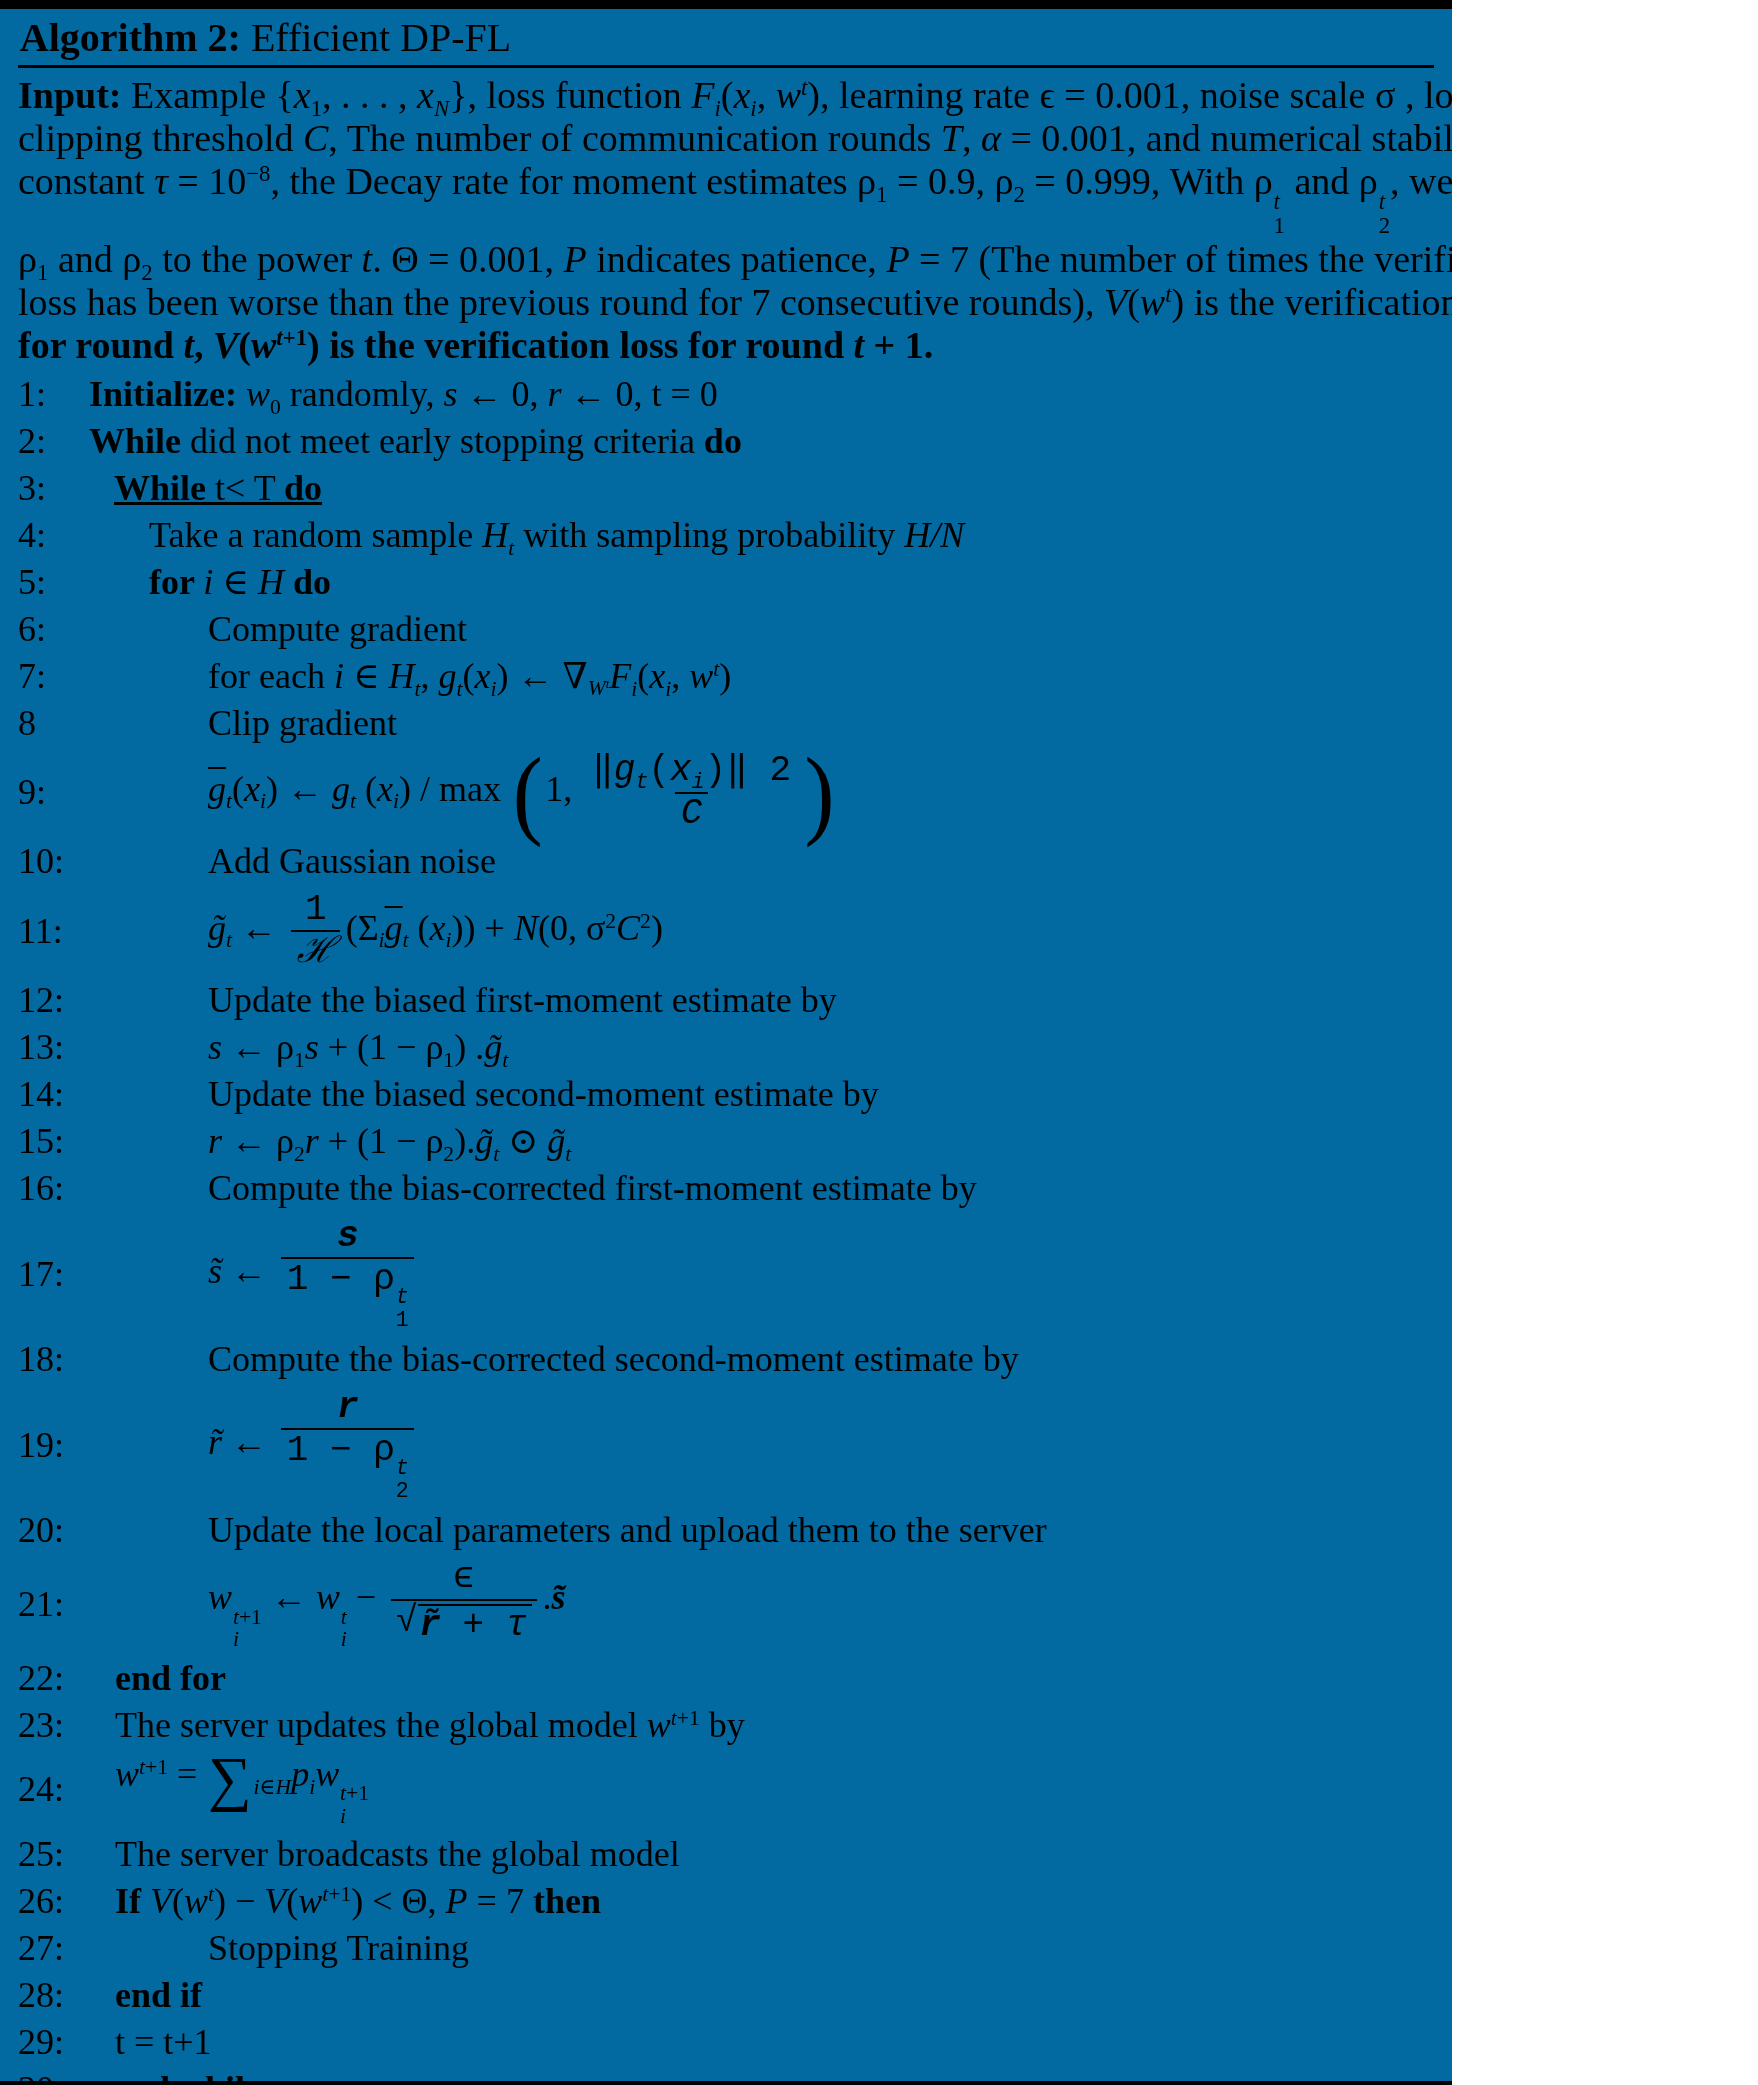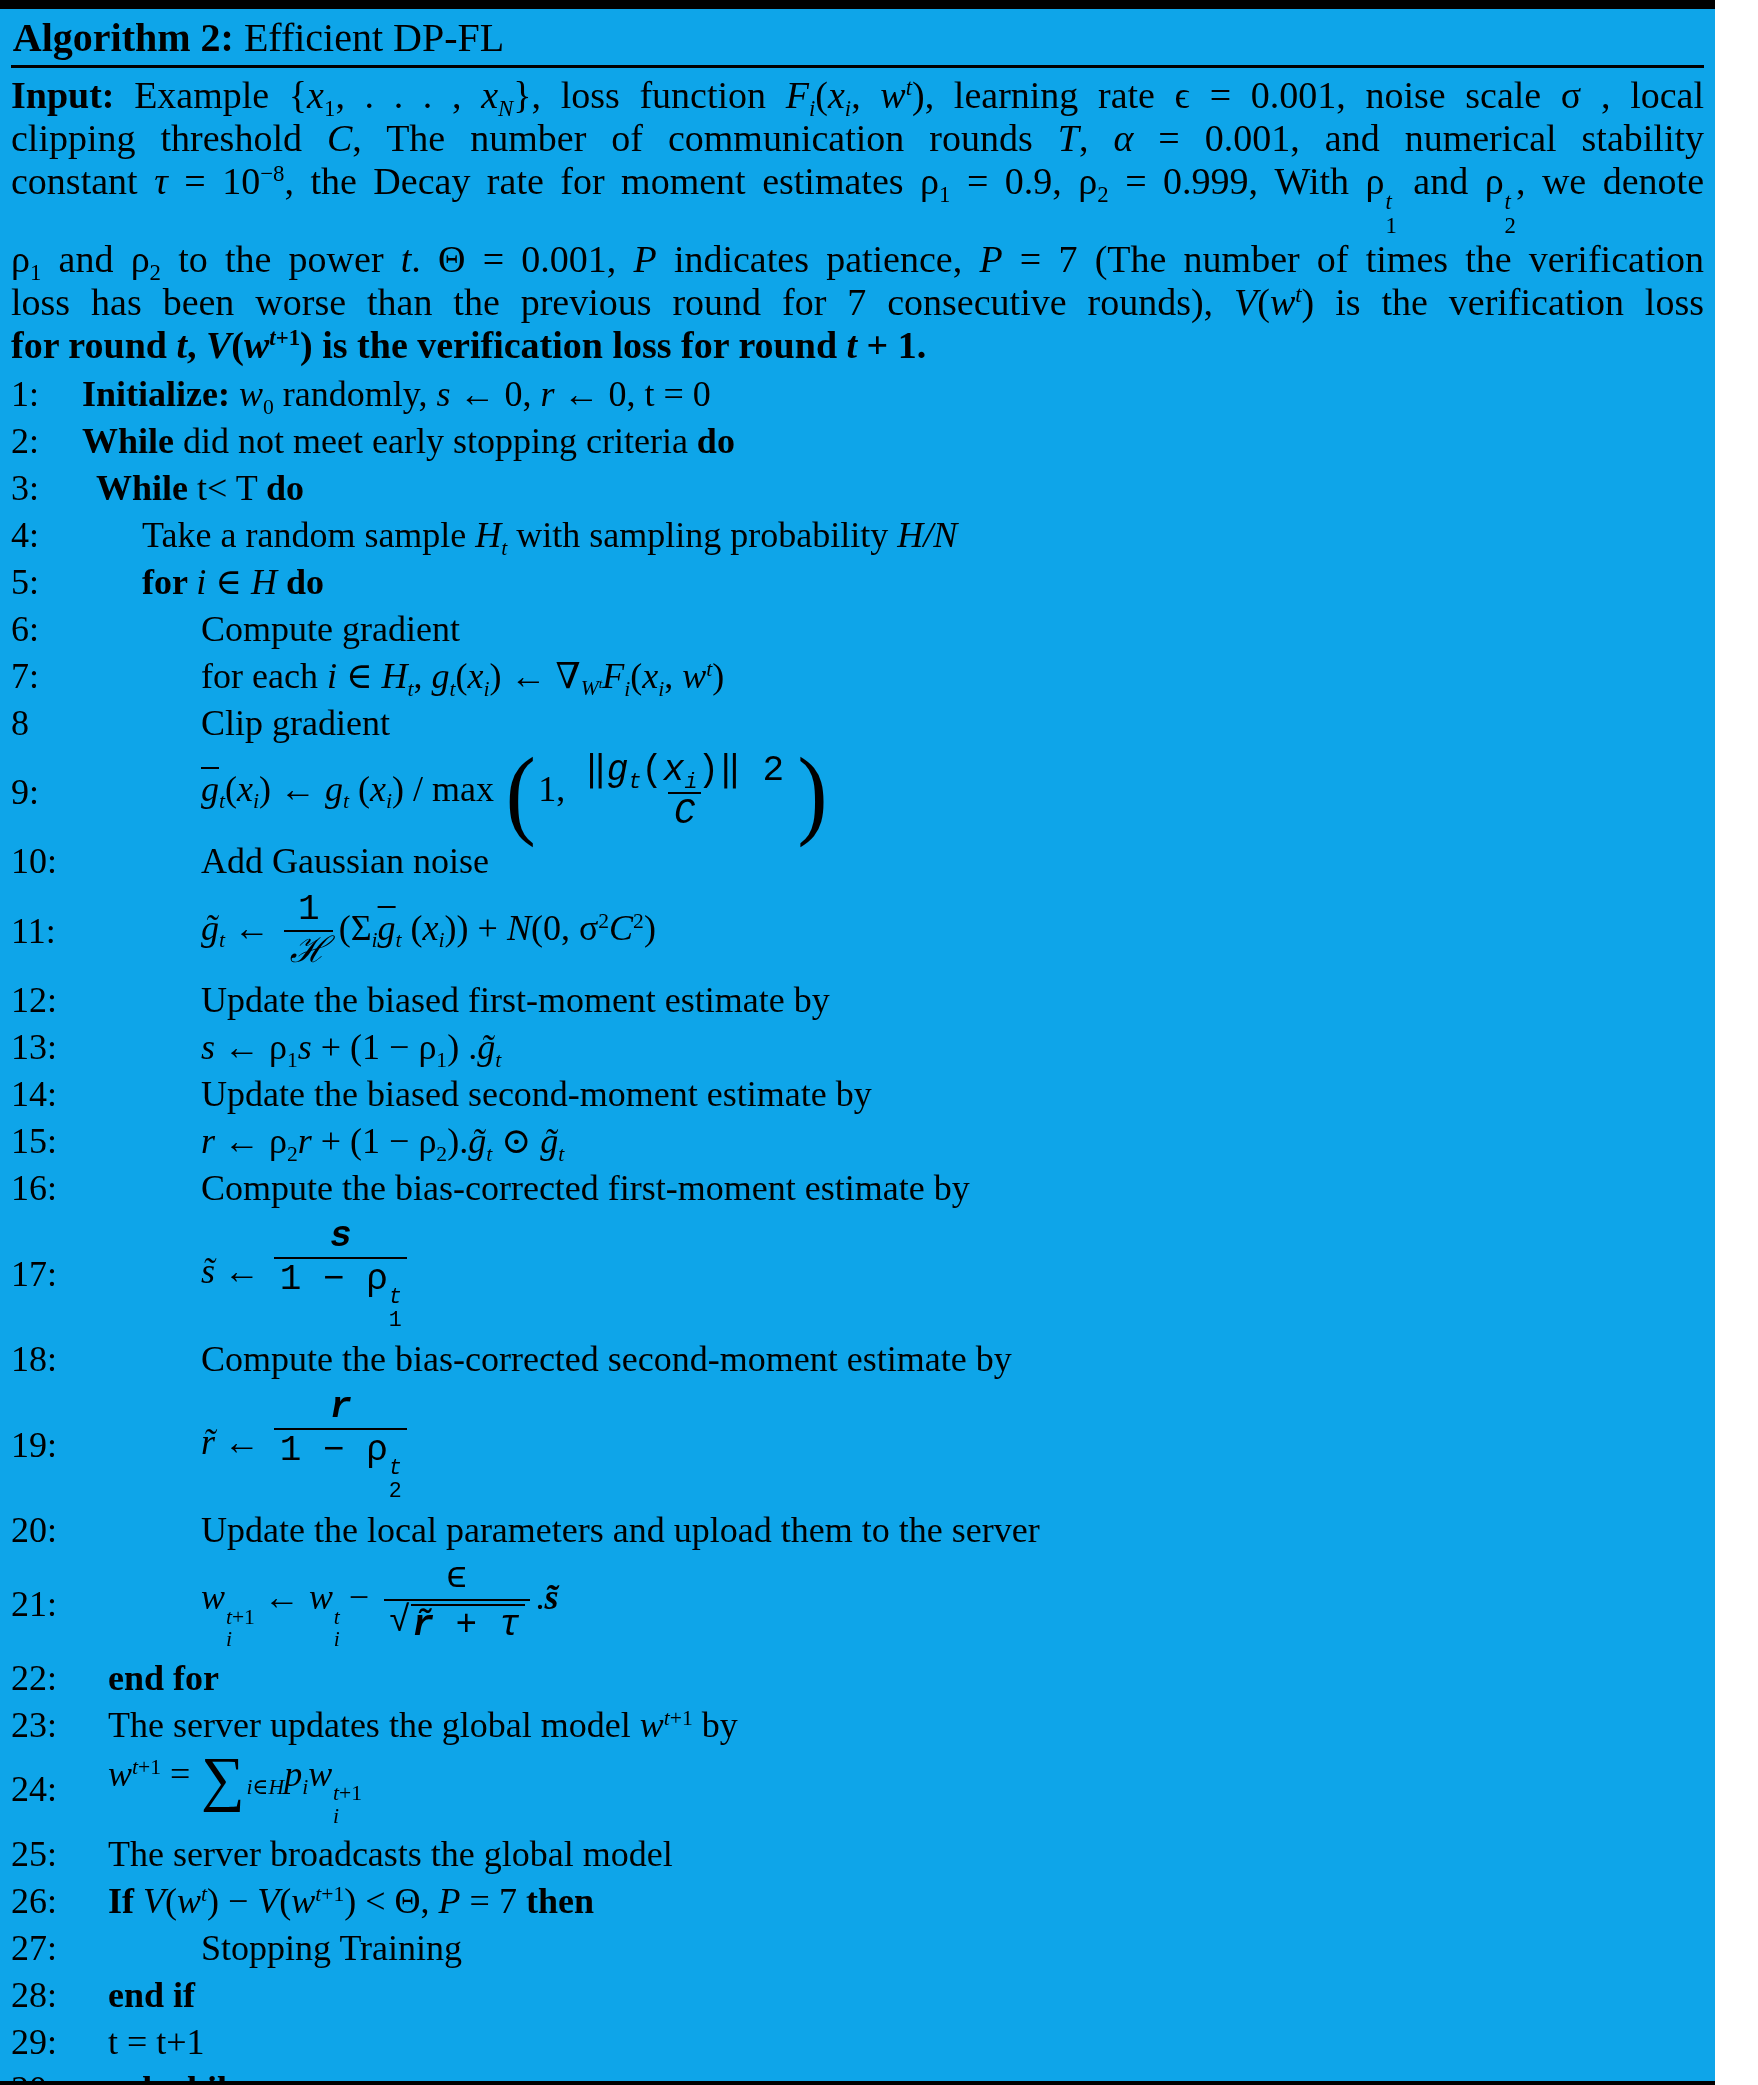--- a/index.html
+++ b/index.html
@@ -1,30 +1,30 @@
 <!DOCTYPE html>
 <html style="font-size:14.4px"><head>
 <meta charset="utf-8">
 <style>
   html,body{margin:0;padding:0;background:#ffffff;color:#000000;}
   body{font-family:"Liberation Serif","DejaVu Serif","DejaVu Sans",serif;}
-  .page{position:relative;box-sizing:border-box;width:1715px;height:2086px;
-        border-top:9px solid #000;padding:0 11px;overflow:hidden;background:#0ea5e9;}
+  .page{position:relative;box-sizing:border-box;width:1452px;height:2086px;
+        border-top:9px solid #000;padding:0 18px;overflow:hidden;background:#0369a1;}
   .bottom-rule{position:absolute;left:0;bottom:0;width:100%;height:5.4px;background:#000;}
   .title-row{font-size:40px;line-height:47px;padding:4.5px 1.8px 4.5px 1.8px;border-bottom:3.6px solid #000;}
   .para{font-size:38px;padding-top:6.3px;}
   .para-line{text-align:justify;text-align-last:justify;line-height:43px;white-space:nowrap;}
   .para-line.last{text-align-last:left;font-weight:bold;}
   .alg{font-size:36px;padding-top:3.6px;}
   .alg-row{display:flex;align-items:center;min-height:47px;line-height:45px;}
   .alg-row.tall{padding:3.6px 0;}
   .num{width:59px;flex:none;}
   .content{flex:1;}
   .ind0{margin-left:12px;}
-  .ind1{margin-left:26px;}
+  .ind1{margin-left:37px;text-decoration:underline;}
   .ind2{margin-left:72px;}
   .ind3{margin-left:38px;}
   .ind4{margin-left:131px;}
   .st-b{font-weight:bold;}
   .st-i{font-style:italic;}
   .st-bi{font-weight:bold;font-style:italic;}
   .sub,.sup{font-size:60%;line-height:0;}
   .sub{vertical-align:-0.35em;}
   .sup{vertical-align:0.55em;}
   .ssk{display:inline-flex;flex-direction:column;align-items:flex-start;

